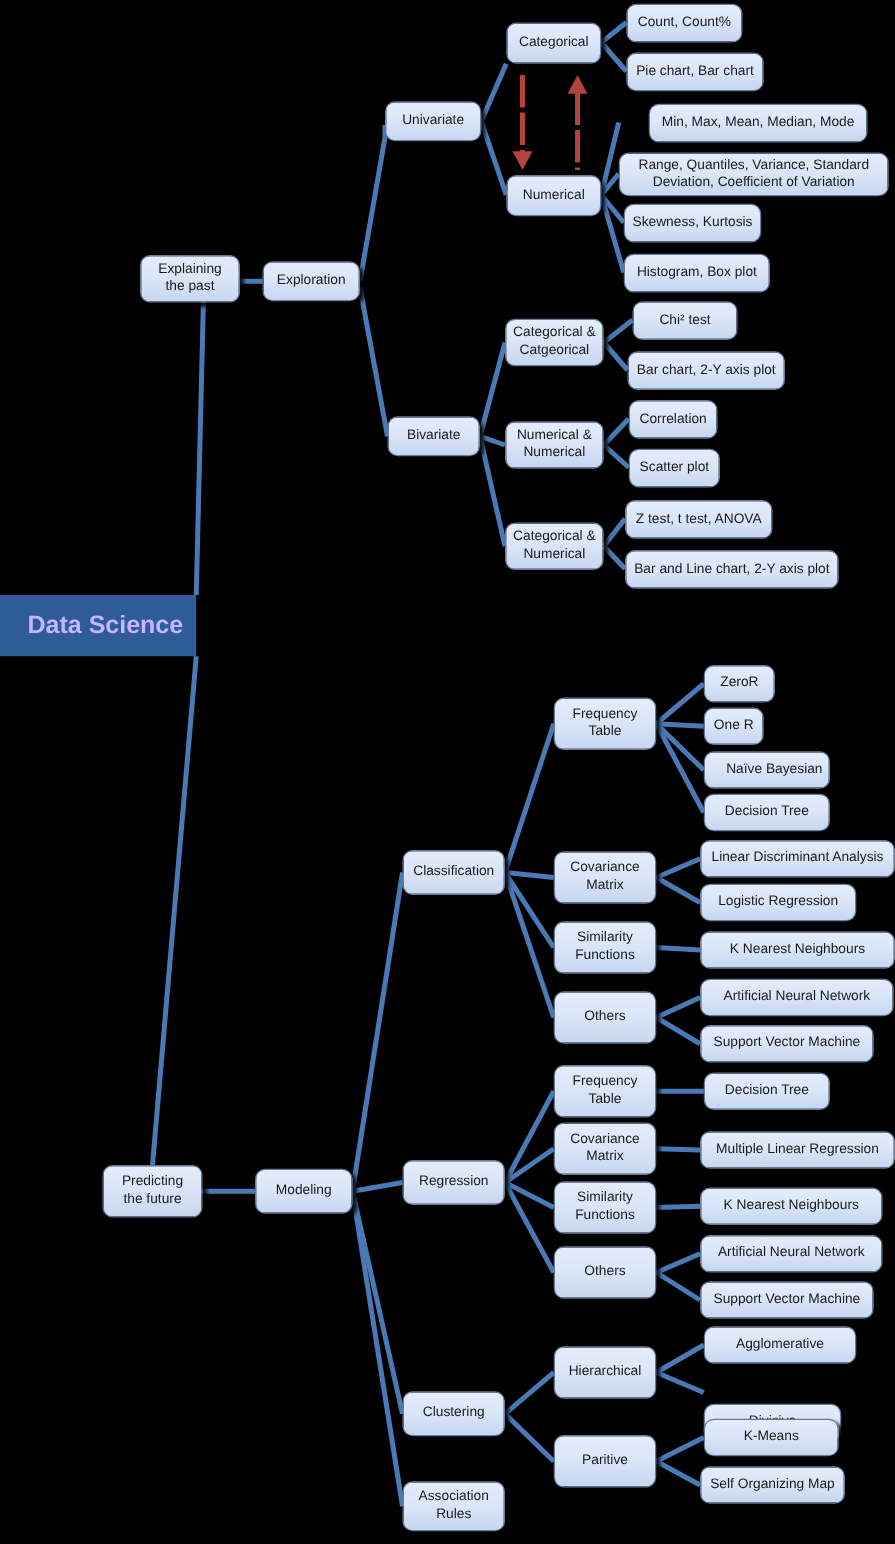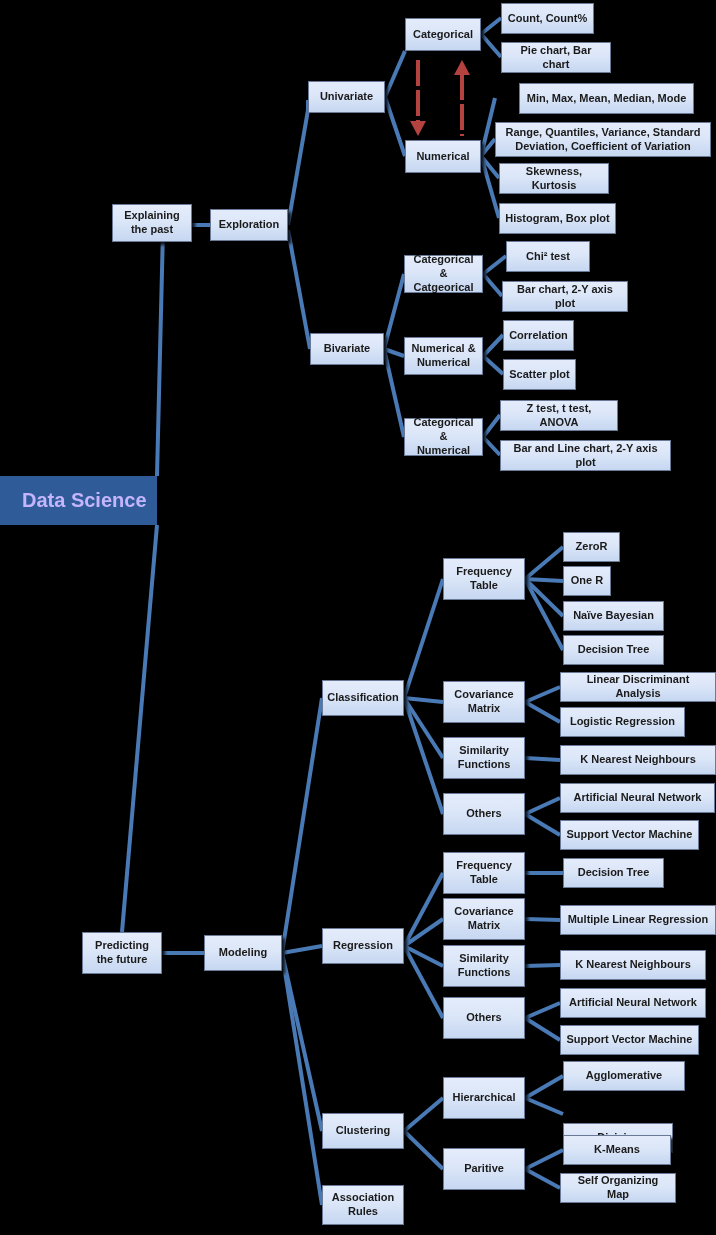--- a/index.html
+++ b/index.html
@@ -23,30 +23,29 @@
     height: 1235px;
     pointer-events: none;
   }
   .node {
     position: absolute;
     box-sizing: border-box;
     display: flex;
     align-items: center;
     justify-content: center;
     text-align: center;
-    border-radius: 0;
+    border-radius: 8px;
     border: 1px solid #6a7a96;
     background: linear-gradient(to bottom, #e4ecfb 0%, #dbe6f8 45%, #c6d7f1 100%);
     color: #1a1a1a;
     font-size: 11px;
     line-height: 1.25;
     padding: 2px 5px;
     box-shadow: 3px 3px 3px rgba(0,0,0,0.85);
     z-index: 3;
-    font-weight: bold;
   }
   .node.root {
     border-radius: 0;
     border: none;
     background: #2f5c99;
     color: #c4b5fd;
     font-size: 20px;
     font-weight: bold;
     box-shadow: none;
     justify-content: flex-start;
@@ -218,21 +217,21 @@
       </div>
       <div class="node" style="left: 443px; top: 793px; width: 82px; height: 42px;">
         <span>Others</span>
       </div>
       <div class="node" style="left: 563px; top: 532px; width: 57px; height: 30px;">
         <span>ZeroR</span>
       </div>
       <div class="node" style="left: 563px; top: 566px; width: 48px; height: 30px;">
         <span>One R</span>
       </div>
-      <div class="node" style="left: 563px; top: 601px; width: 101px; height: 30px;">
+      <div class="node" style="left: 563px; top: 601px; width: 101px; height: 30px; justify-content: flex-end;">
         <span>Naïve Bayesian</span>
       </div>
       <div class="node" style="left: 563px; top: 635px; width: 101px; height: 30px;">
         <span>Decision Tree</span>
       </div>
       <div class="node" style="left: 560px; top: 672px; width: 156px; height: 30px;">
         <span>Linear Discriminant Analysis</span>
       </div>
       <div class="node" style="left: 560px; top: 707px; width: 125px; height: 30px;">
         <span>Logistic Regression</span>

